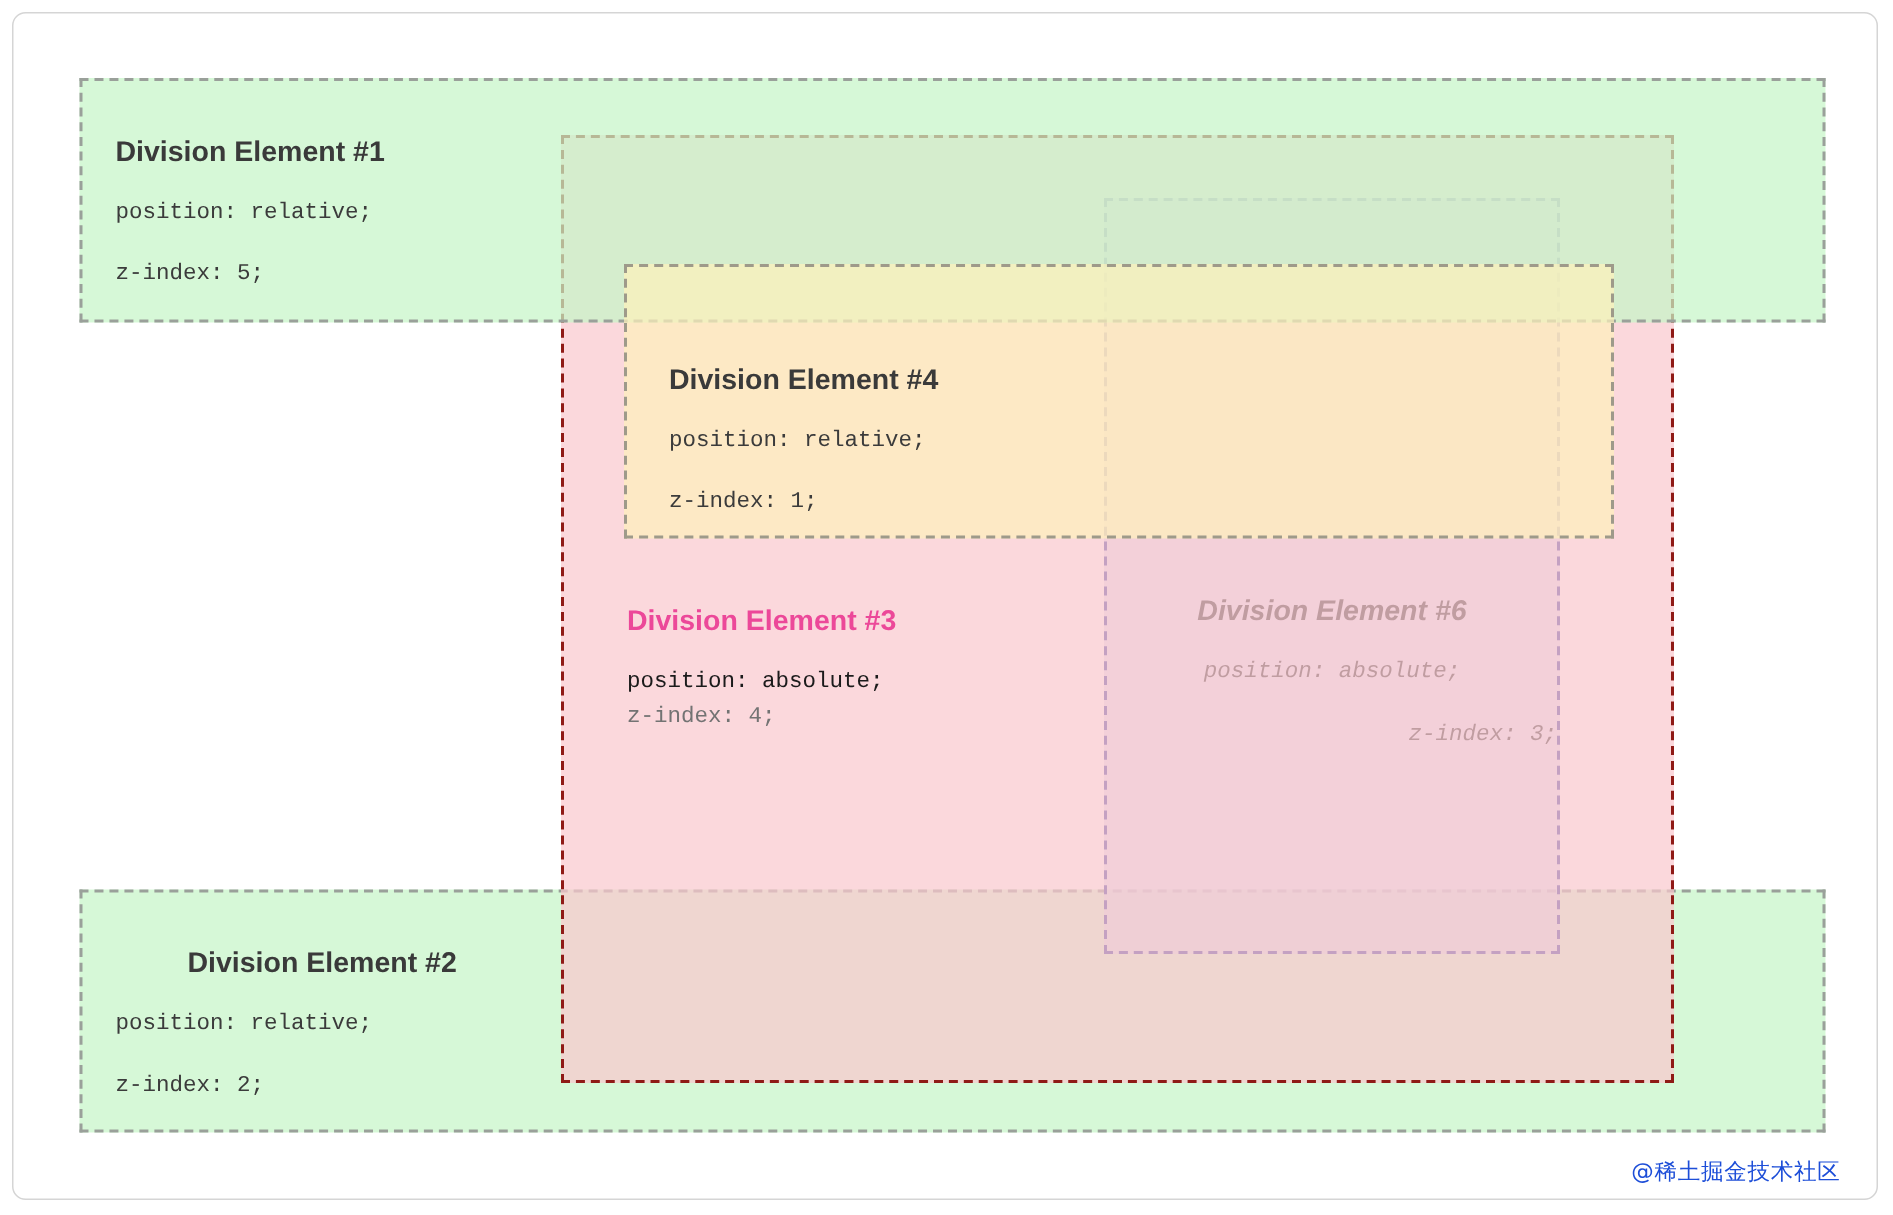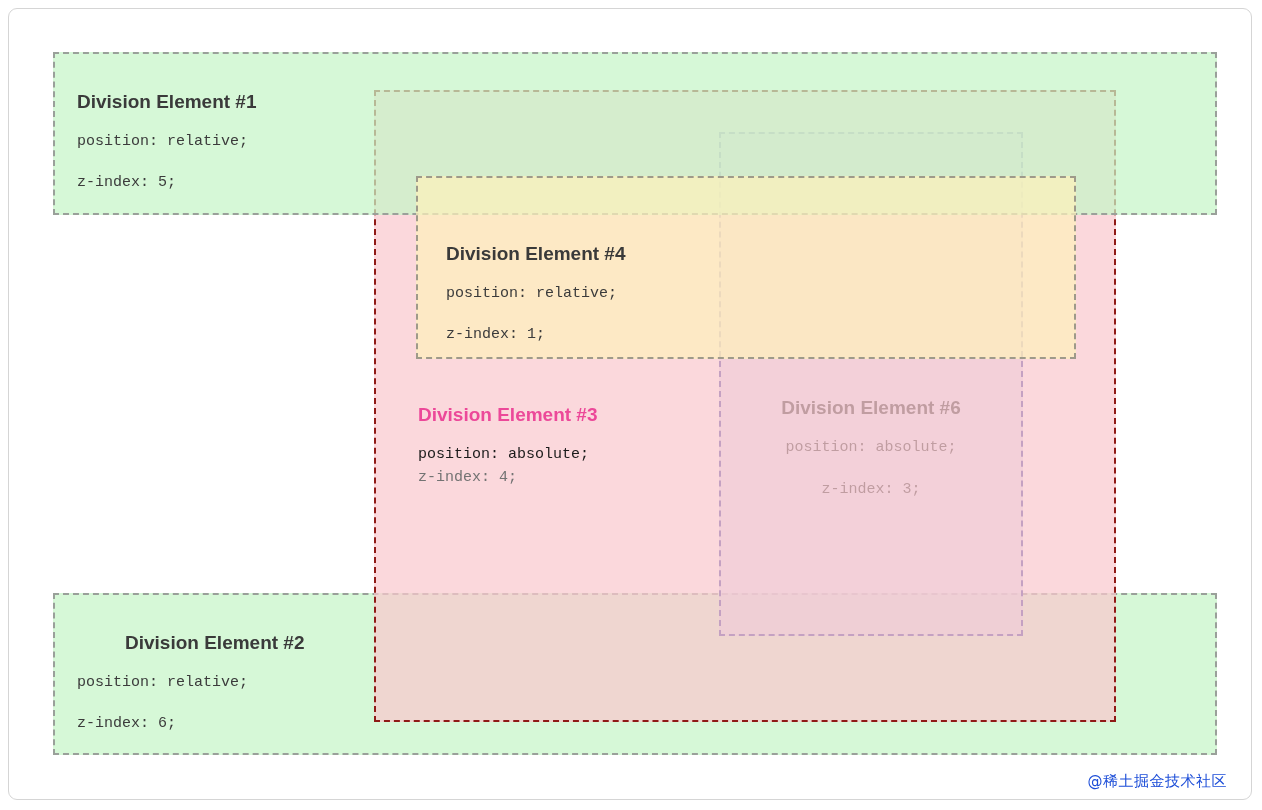--- a/index.html
+++ b/index.html
@@ -112,29 +112,30 @@
     width: 660px; height: 142px;
     background: rgba(253, 241, 186, 0.82);
     border-color: #9e9a8a;
     z-index: 1;
   }
   .box5 .title { position: absolute; left: 28px; top: 33px; }
   .box5 .l1    { position: absolute; left: 28px; top: 74px; }
   .box5 .l2    { position: absolute; left: 28px; top: 115px; }
 
   .box6 {
-    left: 710px;  top: 123px;
+    left: 727px;  top: 123px;
     width: 304px; height: 504px;
     background: rgba(213, 210, 240, 0.62);
     border-color: #4747a8;
     z-index: 3;
+    font-style: italic;
   }
   .box6 .title { position: absolute; left: 0; right: 0; top: 264px; text-align: center; }
   .box6 .l1    { position: absolute; left: 0; right: 0; top: 306px; text-align: center; }
-  .box6 .l2    { position: absolute; left: 0; right: 0; top: 348px; text-align: center; }
+  .box6 .l2    { position: absolute; left: 0; right: 0; top: 348px; text-align: right; }
 
   .watermark {
     position: absolute;
     right: 24px;
     bottom: 8px;
     font-family: "DejaVu Sans", sans-serif;
     font-size: 15px;
     color: #1d4ed8;
     letter-spacing: 0.5px;
     white-space: nowrap;
@@ -149,21 +150,21 @@
 
     <div class="zbox box1">
       <div class="title">Division Element #1</div>
       <div class="code l1">position: relative;</div>
       <div class="code l2">z-index: 5;</div>
     </div>
 
     <div class="zbox box2">
       <div class="title">Division Element #2</div>
       <div class="code l1">position: relative;</div>
-      <div class="code l2">z-index: 6;</div>
+      <div class="code l2">z-index: 2;</div>
     </div>
 
     <div class="zbox box3">
       <div class="title">Division Element #3</div>
       <div class="code l1">position: absolute;</div>
       <div class="code l2">z-index: 4;</div>
     </div>
 
     <div class="zbox box4">
       <div class="title">Division Element #4</div>

